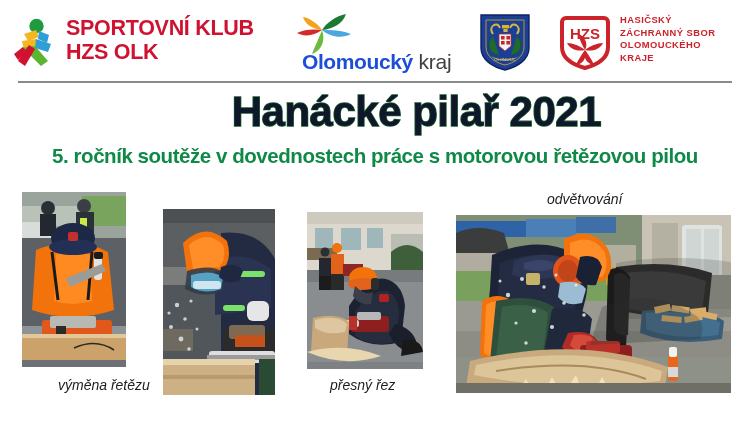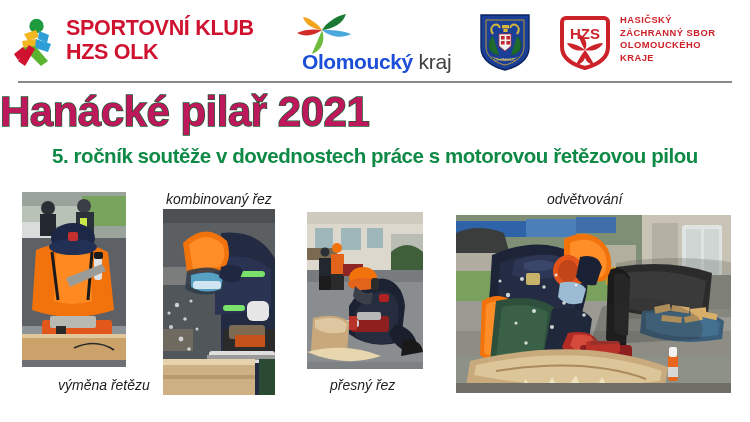--- a/index.html
+++ b/index.html
@@ -42,22 +42,22 @@
   .hzs-mark { position: absolute; left: 0; top: 2px; width: 54px; height: 56px; }
   .hzs-text {
     position: absolute; left: 62px; top: 2px;
     color: #cc2229; font-weight: bold; font-size: 9.4px;
     line-height: 12.6px; letter-spacing: 0.45px; white-space: pre-line;
   }
 
   
   .main-title {
     position: absolute; left: 0; top: 88px; width: 601px;
-    text-align: left; font-size: 42px; font-weight: bold;
-    color: #be185d; letter-spacing: -0.5px;
+    text-align: right; font-size: 42px; font-weight: bold;
+    color: #0f172a; letter-spacing: -0.5px;
     -webkit-text-stroke: 1.4px #1a5c2c;
     paint-order: stroke fill;
   }
   .sub-title {
     position: absolute; left: 0; top: 144px; width: 750px;
     text-align: center; font-size: 20.5px; font-weight: bold;
     color: #0f8a46; letter-spacing: -0.45px;
   }
 
   
@@ -180,21 +180,20 @@
       <rect x="28" y="124" width="46" height="12" rx="2" fill="#b9b9b4"></rect>
       <rect x="34" y="134" width="10" height="20" fill="#2a2a2a"></rect>
       <rect x="0" y="142" width="104" height="26" fill="#caa26a"></rect>
       <rect x="0" y="142" width="104" height="4" fill="#e2c79a"></rect>
       <path d="M52 156 q22 -10 40 2" stroke="#2a2a2a" stroke-width="1.6" fill="none"></path>
       <rect x="0" y="168" width="104" height="7" fill="#6d7175"></rect>
     </svg>
   </div>
   <div class="caption" id="cap1">výměna řetězu</div>
 
-  <div class="caption" id="cap2">kombinovaný řez</div>
   <div class="photo" id="photo2">
     <svg class="ph-svg" viewBox="0 0 112 186" preserveAspectRatio="none">
       <rect width="112" height="186" fill="#6d7072"></rect>
       <rect width="112" height="60" fill="#5b5f62"></rect>
       <rect x="0" y="58" width="112" height="20" fill="#7b7d7c"></rect>
       <rect x="0" y="76" width="112" height="110" fill="#51565a"></rect>
       <path d="M58 24 q38 -4 54 26 l0 136 l-54 0 Z" fill="#232b42"></path>
       <path d="M52 52 q30 -12 56 8 l0 40 l-56 6 Z" fill="#2a3352"></path>
       <rect x="74" y="62" width="28" height="6" rx="3" fill="#7ae26a"></rect>
       <rect x="60" y="96" width="22" height="6" rx="3" fill="#7ae26a"></rect>

